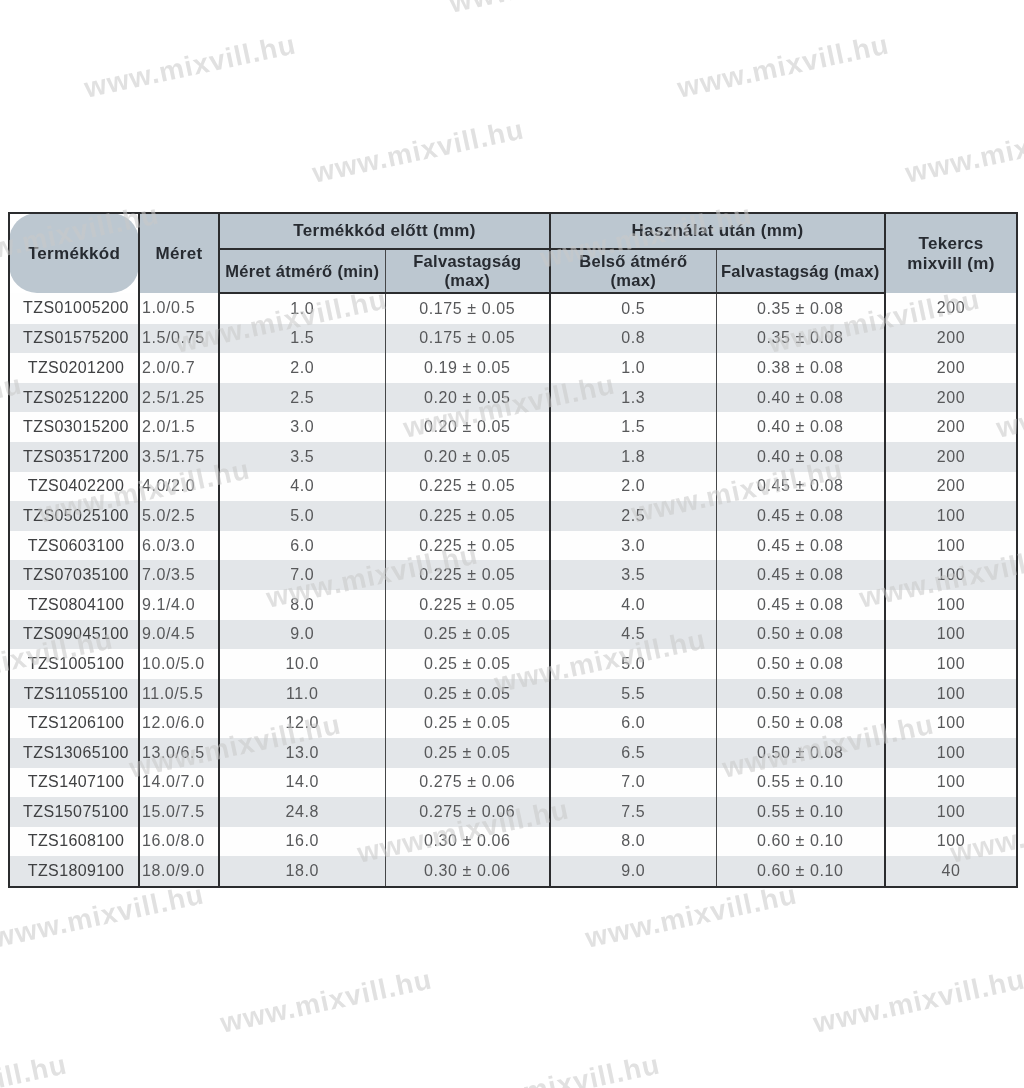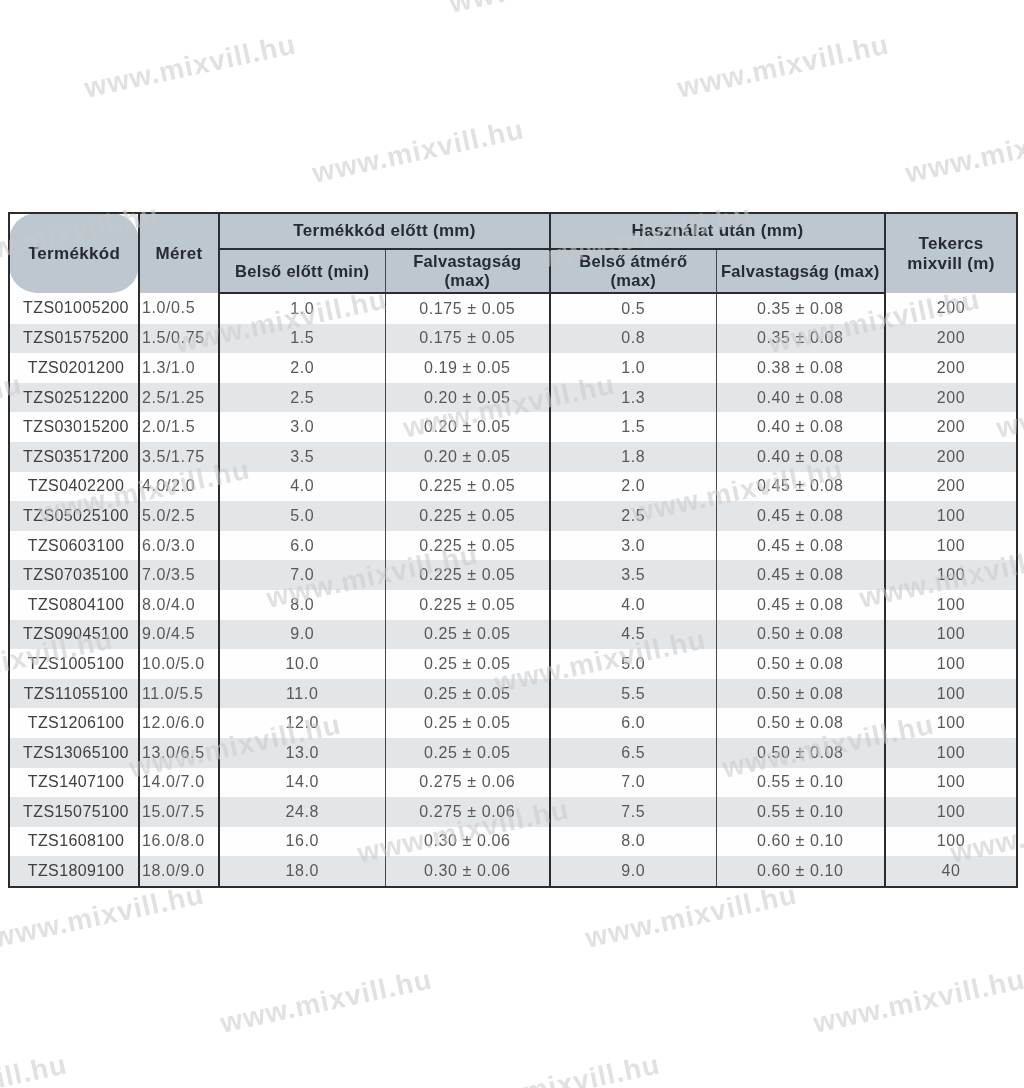--- a/index.html
+++ b/index.html
@@ -128,21 +128,21 @@
   </colgroup>
   <thead>
     <tr class="group-row">
       <th rowspan="2" class="span-both" style="border-bottom:none">Termékkód</th>
       <th rowspan="2" class="v-thick" style="border-bottom:none">Méret</th>
       <th colspan="2" class="group-head v-thick">Termékkód előtt (mm)</th>
       <th colspan="2" class="group-head v-thick">Használat után (mm)</th>
       <th rowspan="2" class="v-thick" style="border-bottom:none">Tekercs mixvill (m)</th>
     </tr>
     <tr class="sub-row">
-      <th class="v-thick">Belső előtt (min)</th>
+      <th class="v-thick">Méret átmérő (min)</th>
       <th class="v-thin">Falvastagság (max)</th>
       <th class="v-thick">Belső átmérő (max)</th>
       <th class="v-thin">Falvastagság (max)</th>
     </tr>
   </thead>
   <tbody id="spec-body">
       <tr>
         <td class="cell-code">TZS01005200</td>
         <td class="cell-size v-thick">1.0/0.5</td>
         <td class="v-thick">1.0</td>
@@ -155,21 +155,21 @@
         <td class="cell-code">TZS01575200</td>
         <td class="cell-size v-thick">1.5/0.75</td>
         <td class="v-thick">1.5</td>
         <td class="v-thin">0.175 ± 0.05</td>
         <td class="v-thick">0.8</td>
         <td class="v-thin">0.35 ± 0.08</td>
         <td class="v-thick">200</td>
       </tr>
       <tr>
         <td class="cell-code">TZS0201200</td>
-        <td class="cell-size v-thick">1.3/1.0</td>
+        <td class="cell-size v-thick">2.0/0.7</td>
         <td class="v-thick">2.0</td>
         <td class="v-thin">0.19 ± 0.05</td>
         <td class="v-thick">1.0</td>
         <td class="v-thin">0.38 ± 0.08</td>
         <td class="v-thick">200</td>
       </tr>
       <tr>
         <td class="cell-code">TZS02512200</td>
         <td class="cell-size v-thick">2.5/1.25</td>
         <td class="v-thick">2.5</td>
@@ -227,21 +227,21 @@
         <td class="cell-code">TZS07035100</td>
         <td class="cell-size v-thick">7.0/3.5</td>
         <td class="v-thick">7.0</td>
         <td class="v-thin">0.225 ± 0.05</td>
         <td class="v-thick">3.5</td>
         <td class="v-thin">0.45 ± 0.08</td>
         <td class="v-thick">100</td>
       </tr>
       <tr>
         <td class="cell-code">TZS0804100</td>
-        <td class="cell-size v-thick">8.0/4.0</td>
+        <td class="cell-size v-thick">9.1/4.0</td>
         <td class="v-thick">8.0</td>
         <td class="v-thin">0.225 ± 0.05</td>
         <td class="v-thick">4.0</td>
         <td class="v-thin">0.45 ± 0.08</td>
         <td class="v-thick">100</td>
       </tr>
       <tr>
         <td class="cell-code">TZS09045100</td>
         <td class="cell-size v-thick">9.0/4.5</td>
         <td class="v-thick">9.0</td>

